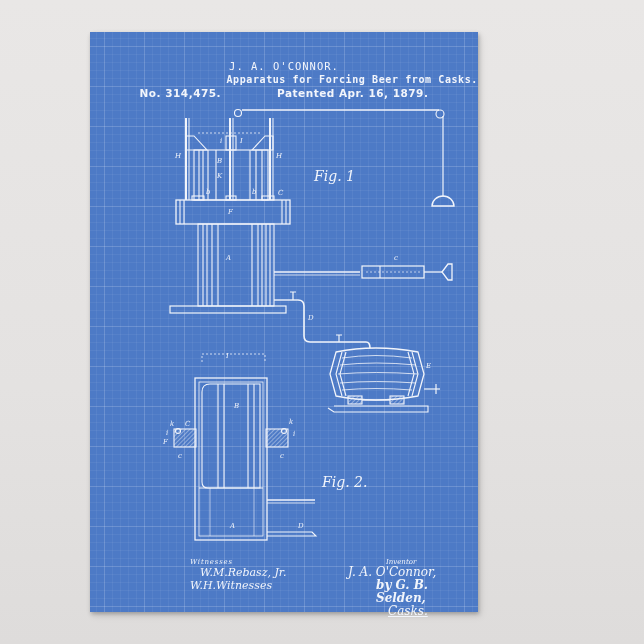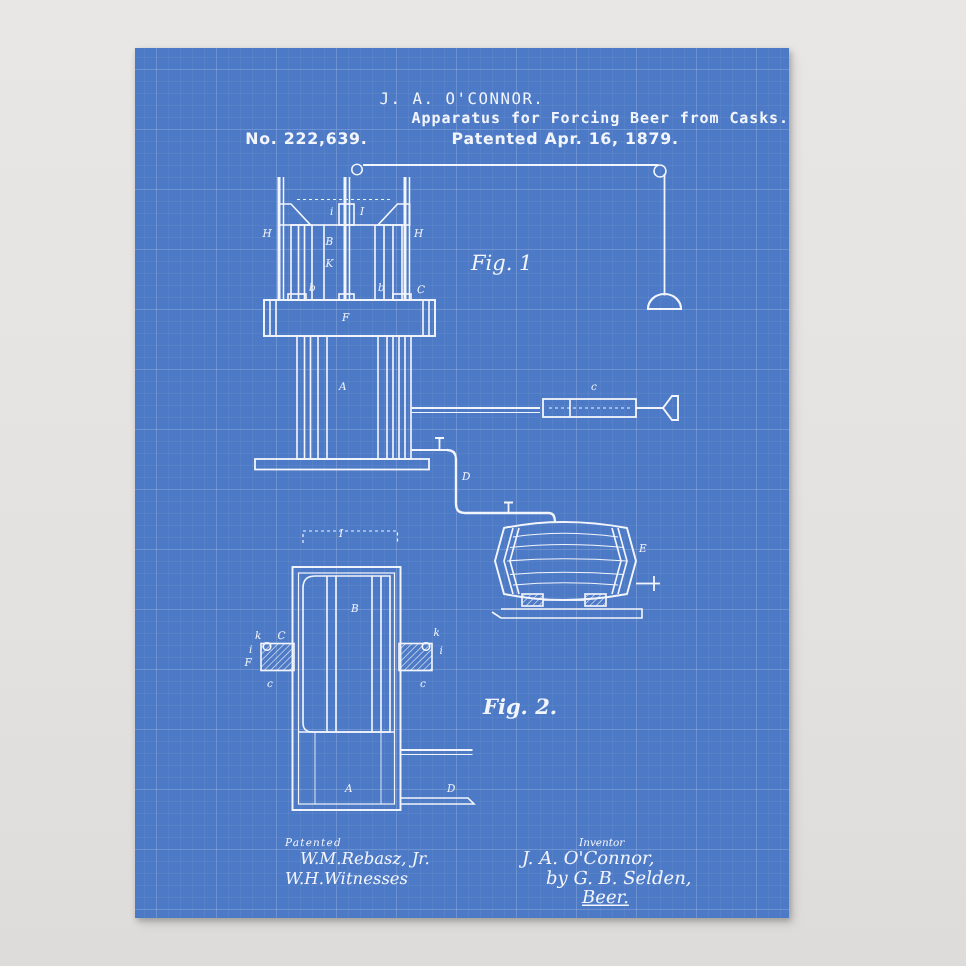--- a/index.html
+++ b/index.html
@@ -8,21 +8,21 @@
       background: #e6e4e3;
       position: relative;
       font-family: "DejaVu Serif", serif;
     }
     .wall {
       position: absolute; inset: 0;
       background: linear-gradient(180deg, #e9e7e6 0%, #e4e2e1 60%, #dedcdb 100%);
     }
     .poster {
       position: absolute;
-      left: 90px; top: 32px; width: 436px; height: 580px;
+      left: 90px; top: 32px; width: 388px; height: 580px;
       background-color: #4d7ac6;
       background-image:
         linear-gradient(rgba(255,255,255,0.13) 1px, transparent 1px),
         linear-gradient(90deg, rgba(255,255,255,0.13) 1px, transparent 1px),
         linear-gradient(rgba(255,255,255,0.05) 1px, transparent 1px),
         linear-gradient(90deg, rgba(255,255,255,0.05) 1px, transparent 1px);
       background-size: 40px 40px, 40px 40px, 8px 8px, 8px 8px;
       background-position: 14px 14px, 14px 14px, 14px 14px, 14px 14px;
       box-shadow: 1px 2px 4px rgba(0,0,0,0.25), 3px 4px 8px rgba(0,0,0,0.08);
     }
@@ -57,35 +57,35 @@
       font-family: "DejaVu Serif", serif; font-style: italic;
     }
     .witnesses-block .cap { font-size: 7px; letter-spacing: 0.8px; }
     .witnesses-block .sig { font-size: 11px; line-height: 13px; }
     .inventor-block {
       position: absolute; left: 258px; top: 526px; color: #f2f5fb;
       font-family: "DejaVu Serif", serif; font-style: italic;
     }
     .inventor-block .cap { font-size: 7px; margin-left: 38px; }
     .inventor-block .sig { font-size: 12px; line-height: 13px; }
-    .inventor-block .sig2 { margin-left: 16px; }
+    .inventor-block .sig2 { margin-left: 28px; font-weight: bold; }
     .inventor-block .sig3 { margin-left: 40px; text-decoration: underline; }
   </style>
 </head>
 <body>
 
 <div class="wall"></div>
 
 <div class="poster">
 
   <div class="header">
     <div class="name">J. A. O'CONNOR.</div>
     <div class="subtitle">Apparatus for Forcing Beer from Casks.</div>
     <div class="meta">
-      <span>No. 222,639.</span>
+      <span>No. 314,475.</span>
       <span>Patented Apr. 16, 1879.</span>
     </div>
   </div>
 
   <svg class="drawing" viewBox="0 0 463 580" width="463" height="580" fill="none" stroke="#f2f5fb" stroke-width="1.1">
     <defs>
       <pattern id="hatch" width="3" height="3" patternUnits="userSpaceOnUse" patternTransform="rotate(45)">
         <line x1="0" y1="0" x2="0" y2="3" stroke="#f2f5fb" stroke-width="0.8"></line>
       </pattern>
     </defs>
@@ -197,21 +197,21 @@
       <circle cx="88" cy="399" r="2.5"></circle>
       <circle cx="194" cy="399" r="2.5"></circle>
 
       <line x1="177" y1="468" x2="225" y2="468" stroke-width="1.4"></line>
       <line x1="177" y1="471" x2="225" y2="471" stroke-width="0.8"></line>
       <path d="M177 500 L222 500 L226 504 L177 504" stroke-width="1.1"></path>
     </g>
   </svg>
 
   <span class="label fig" style="left:224px; top:136px;">Fig. 1</span>
-  <span class="label fig" style="left:232px; top:432px;font-weight:bold;">Fig. 2.</span>
+  <span class="label fig" style="left:232px; top:442px;">Fig. 2.</span>
 
   <span class="label small" style="left:85px; top:120px;">H</span>
   <span class="label small" style="left:186px; top:120px;">H</span>
   <span class="label small" style="left:127px; top:125px;">B</span>
   <span class="label small" style="left:127px; top:140px;">K</span>
   <span class="label small" style="left:130px; top:105px;">i</span>
   <span class="label small" style="left:150px; top:105px;">I</span>
   <span class="label small" style="left:116px; top:156px;">b</span>
   <span class="label small" style="left:162px; top:156px;">b</span>
   <span class="label small" style="left:188px; top:157px;">C</span>
@@ -228,25 +228,25 @@
   <span class="label small" style="left:80px; top:388px;">k</span>
   <span class="label small" style="left:95px; top:388px;">C</span>
   <span class="label small" style="left:76px; top:397px;">i</span>
   <span class="label small" style="left:73px; top:406px;">F</span>
   <span class="label small" style="left:88px; top:420px;">c</span>
   <span class="label small" style="left:199px; top:386px;">k</span>
   <span class="label small" style="left:203px; top:398px;">i</span>
   <span class="label small" style="left:190px; top:420px;">c</span>
 
   <div class="witnesses-block">
-    <div class="cap">Patented</div>
+    <div class="cap">Witnesses</div>
     <div class="sig" style="margin-left:10px;text-align:right;">W.M.Rebasz, Jr.</div>
     <div class="sig">W.H.Witnesses</div>
   </div>
 
   <div class="inventor-block">
     <div class="cap">Inventor</div>
     <div class="sig">J. A. O'Connor,</div>
     <div class="sig sig2">by G. B. Selden,</div>
-    <div class="sig sig3">Beer.</div>
+    <div class="sig sig3">Casks.</div>
   </div>
 
 </div>
 
 </body></html>

